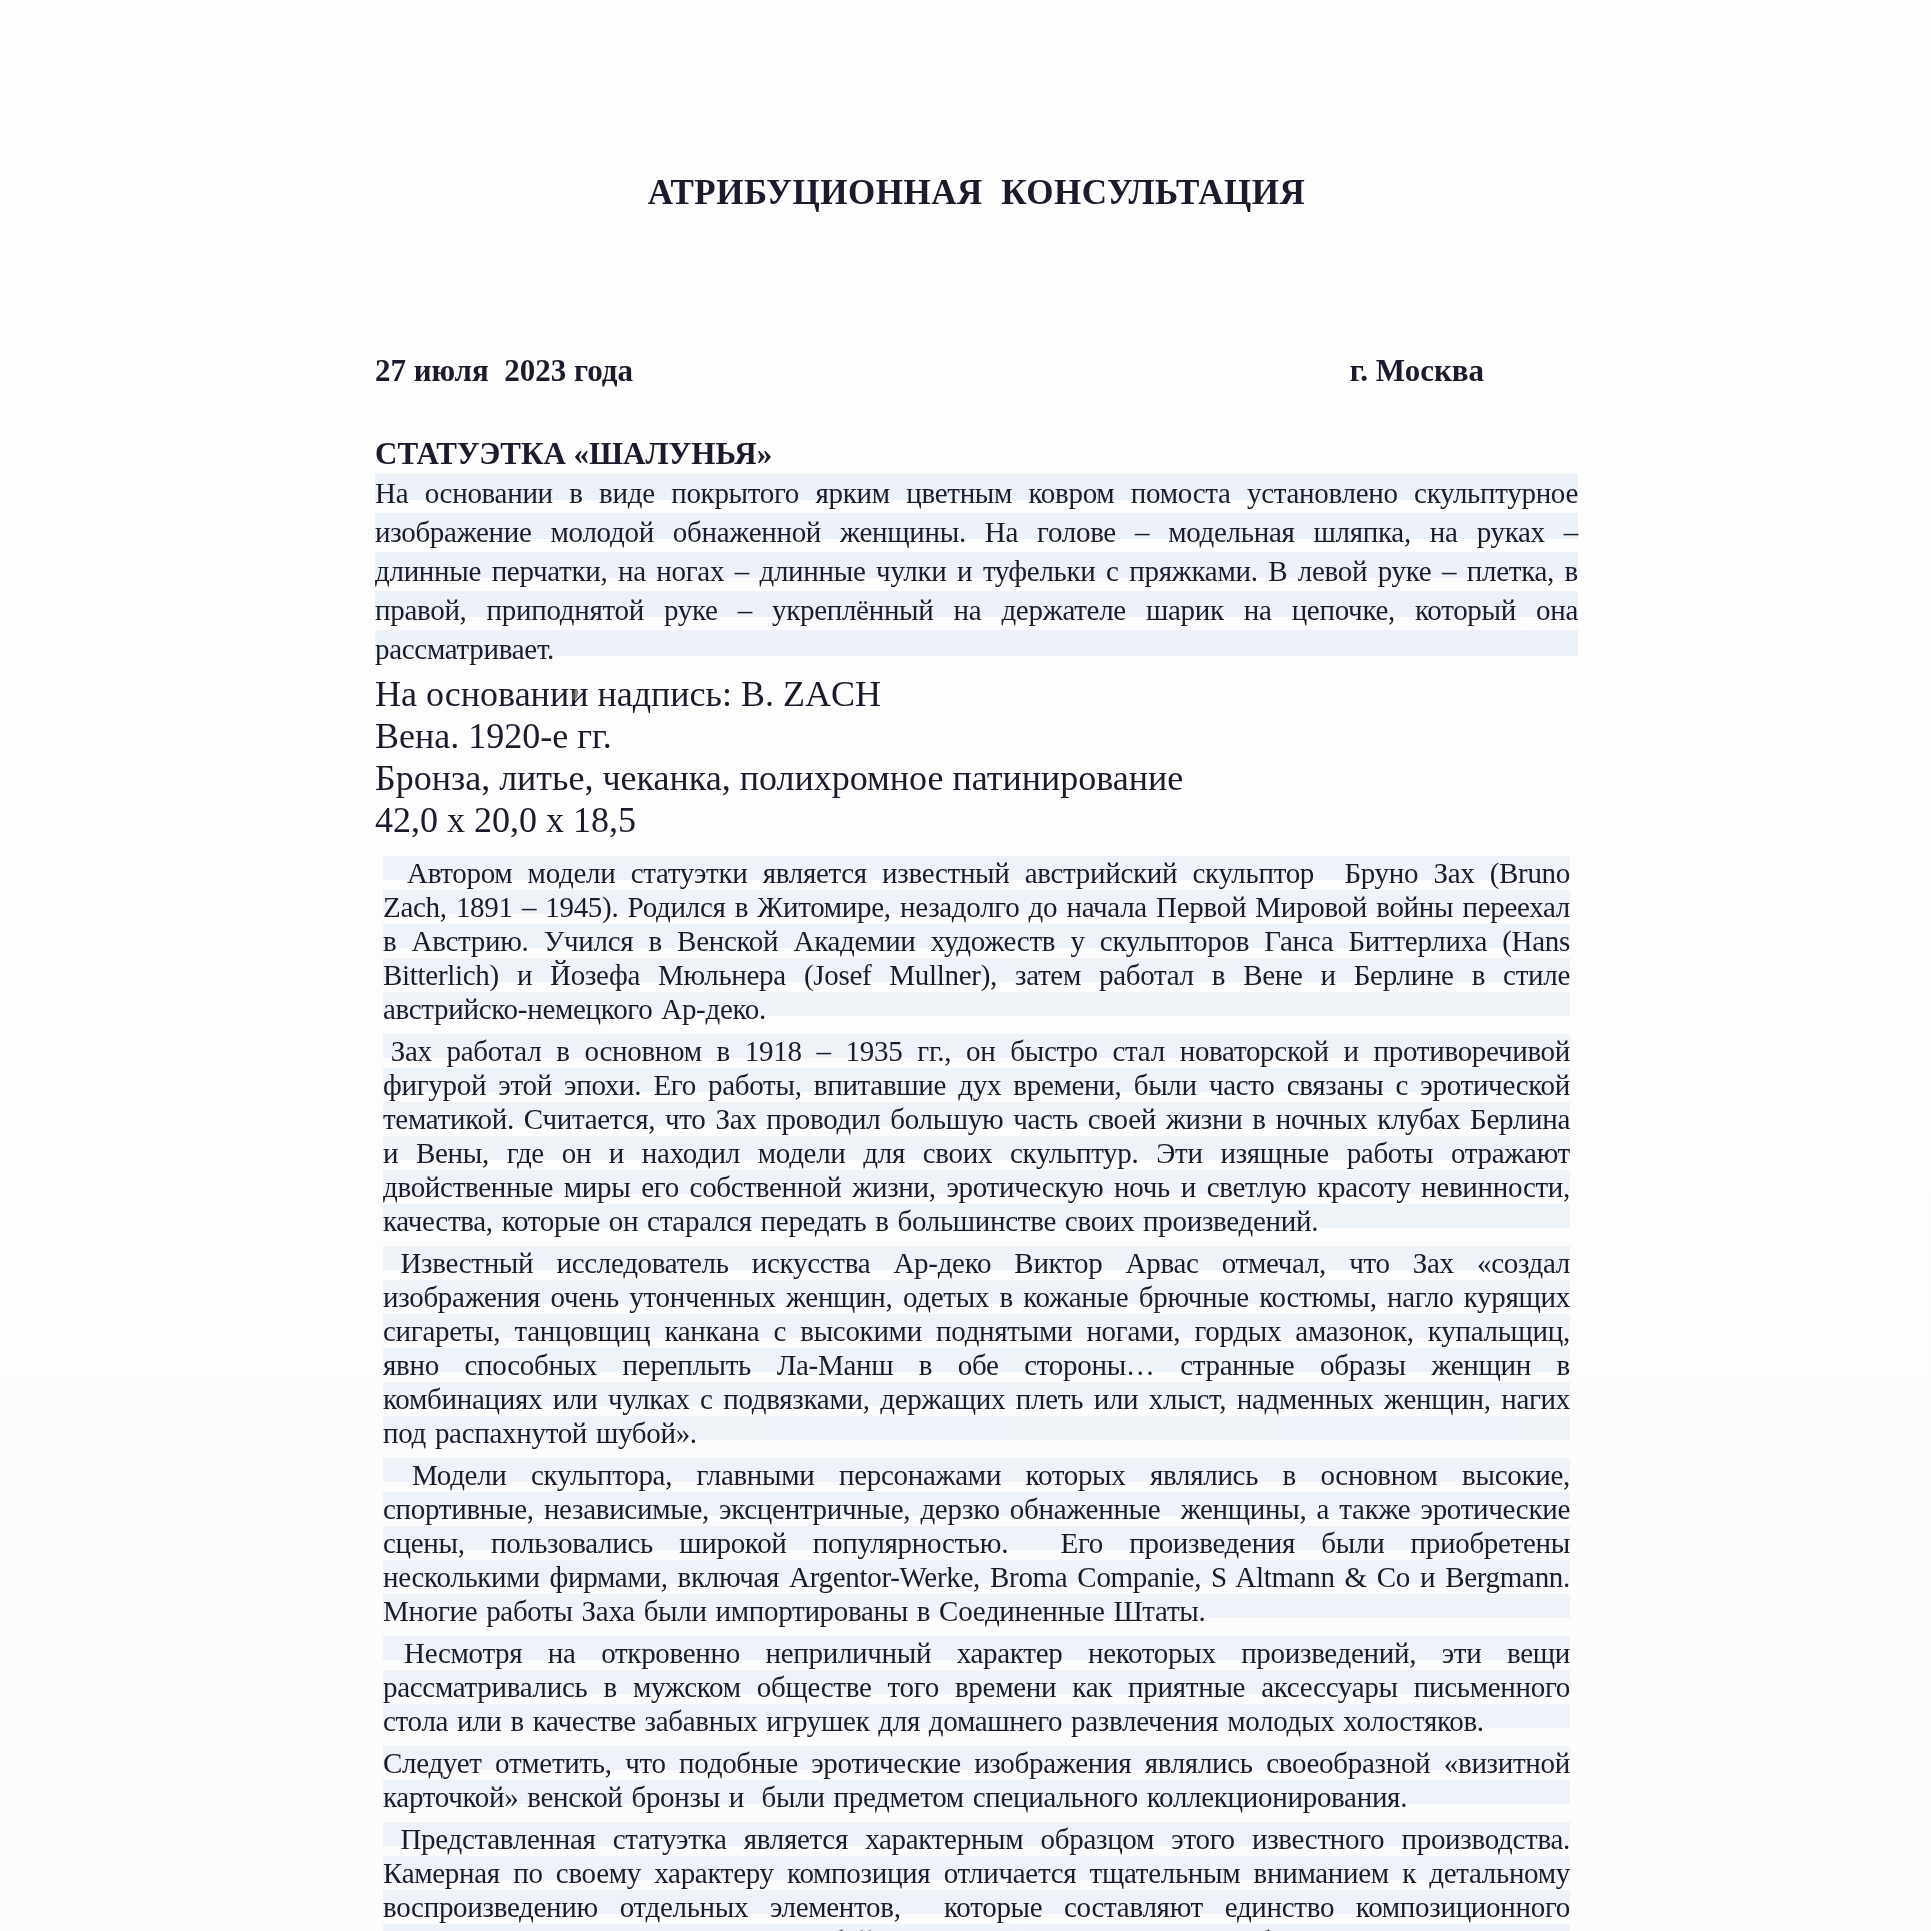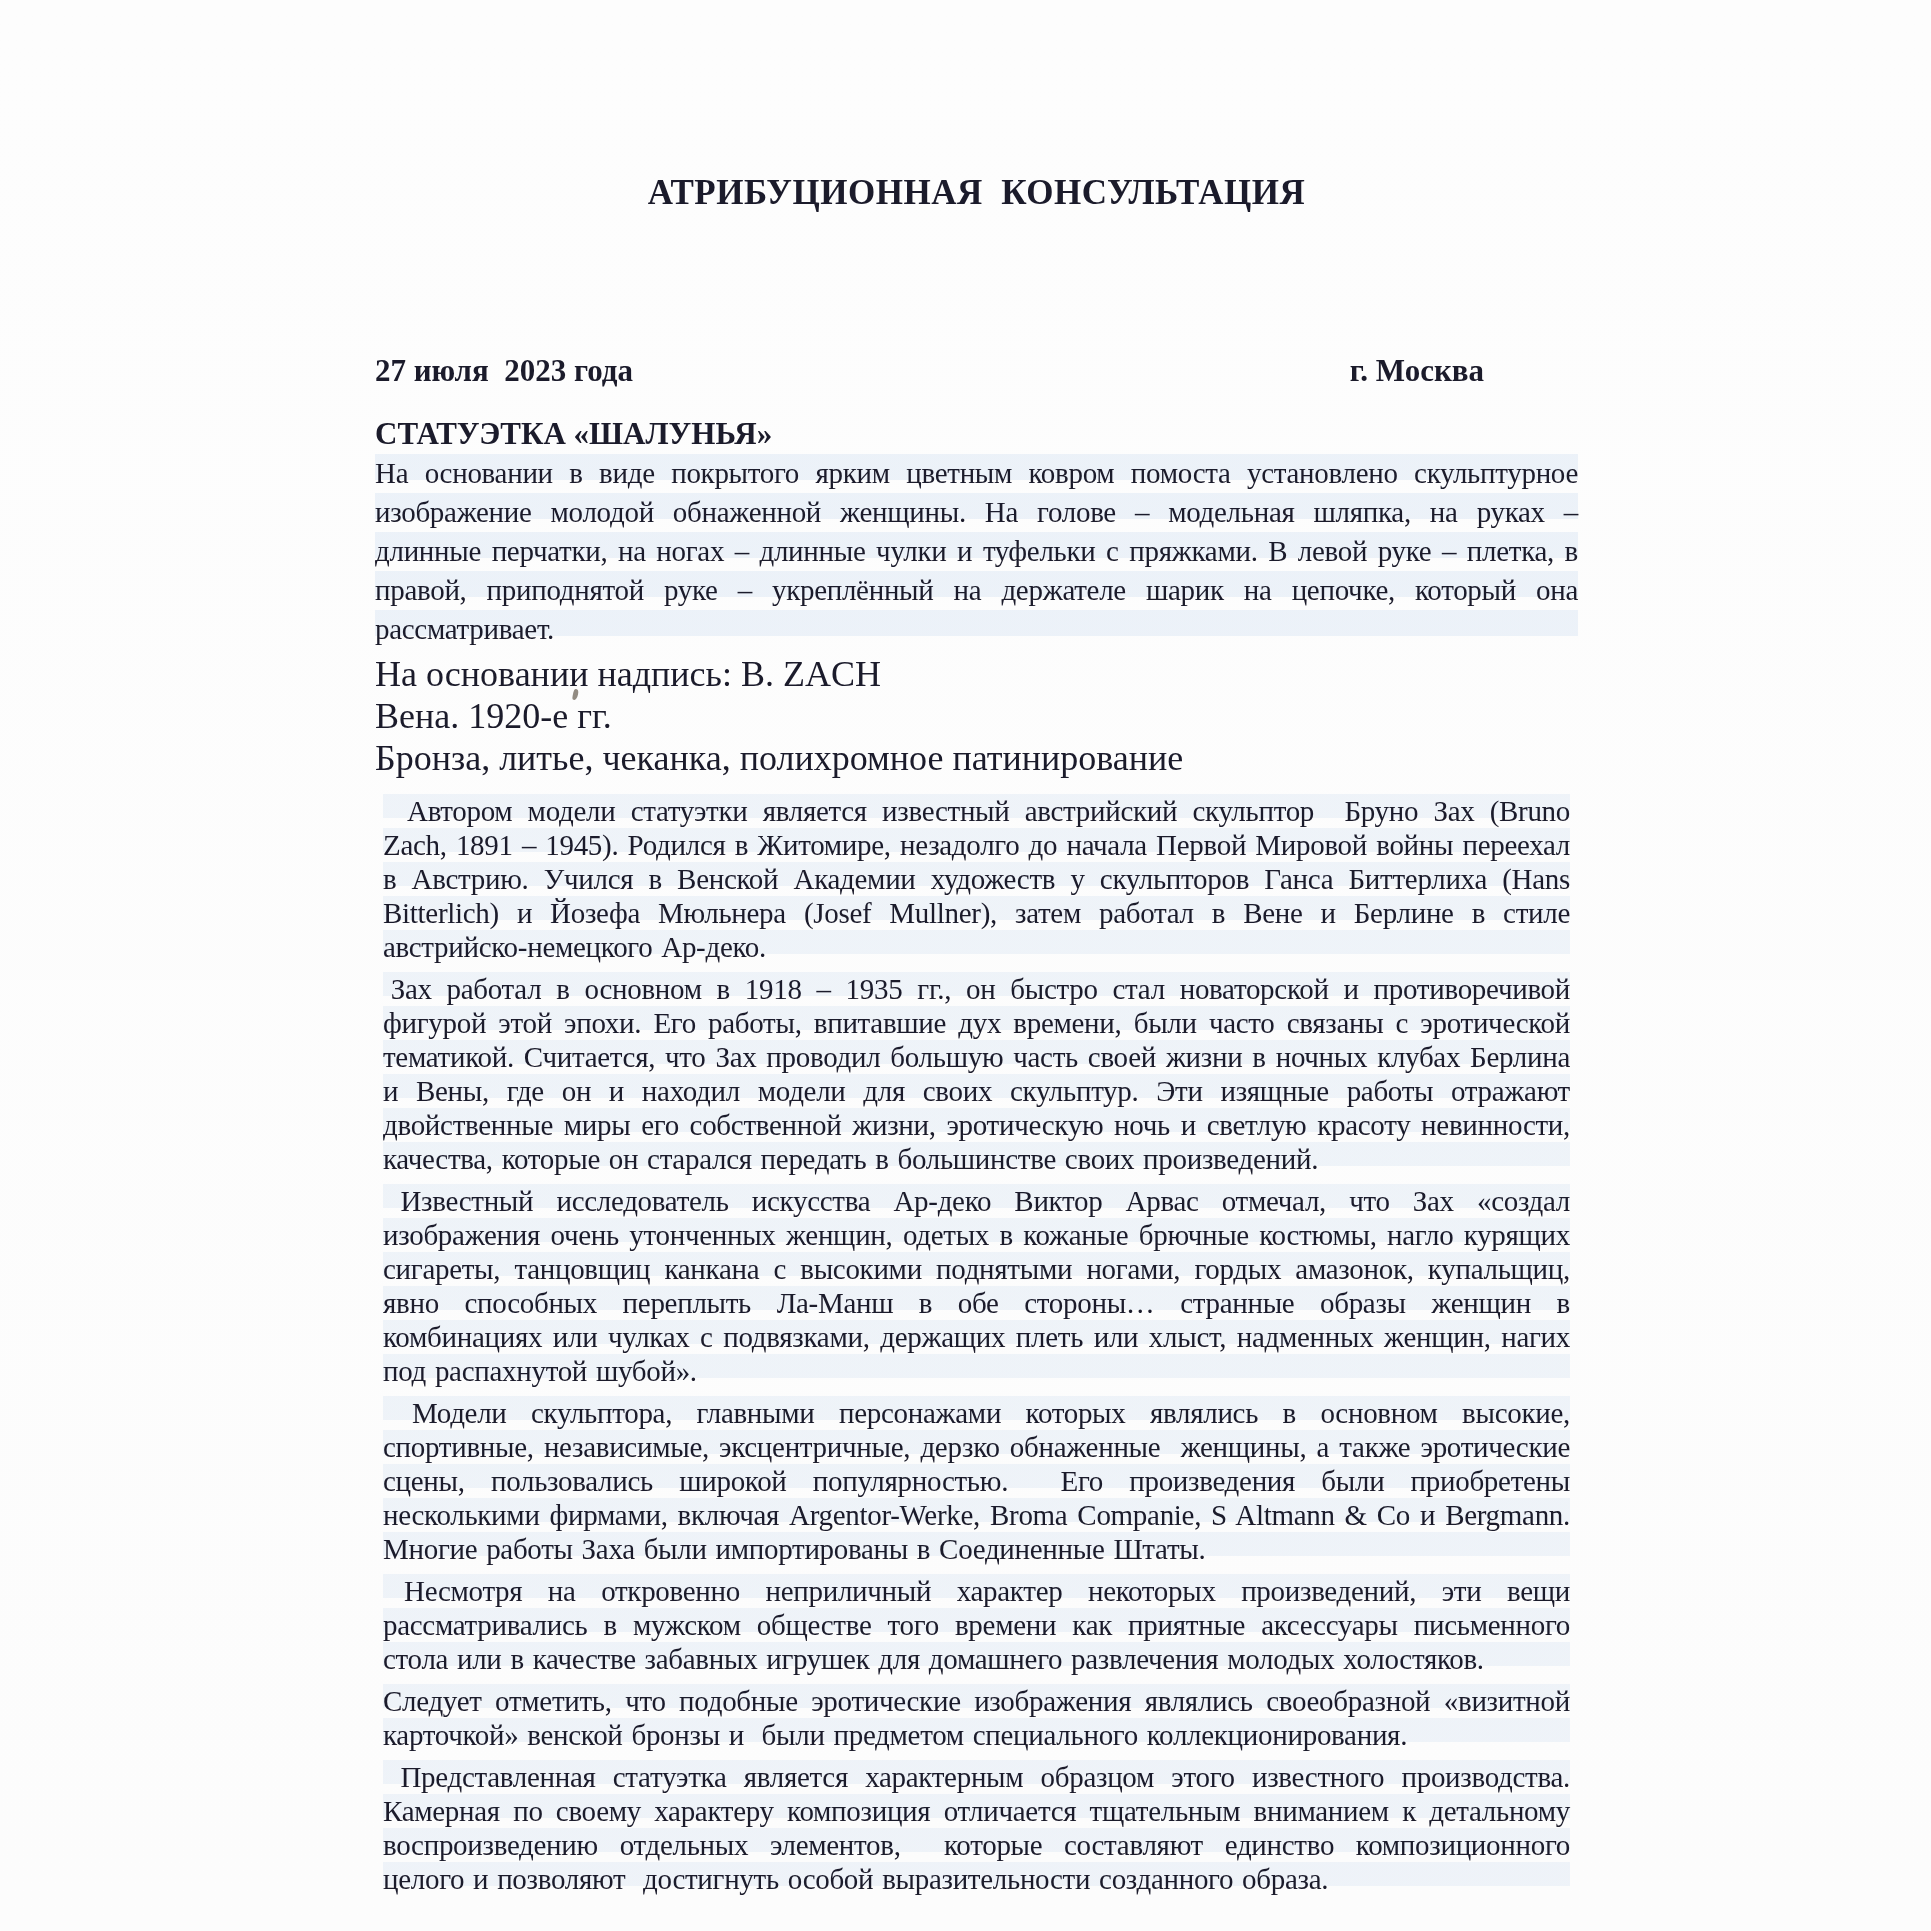--- a/index.html
+++ b/index.html
@@ -40,21 +40,21 @@
     font-size:31px;
     line-height:39px;
     gap:28px;
   }
   .date-row .city{
     margin-right:94px;
     white-space:pre-wrap;
   }
   .date-row .date{white-space:pre-wrap;}
   .artifact-heading{
-    margin-top:24px;
+    margin-top:44px;
     font-weight:bold;
     font-size:31px;
     line-height:39px;
   }
   .scanband{
     background:repeating-linear-gradient(
       180deg,
       rgba(216,228,243,0.45) 0px,
       rgba(216,228,243,0.45) 26px,
       rgba(255,255,255,0) 26px,
@@ -127,20 +127,21 @@
     </div>
 
     <div class="artifact-heading">СТАТУЭТКА «ШАЛУНЬЯ»</div>
 
     <div class="artifact-description scanband">На основании в виде покрытого ярким цветным ковром помоста установлено скульптурное изображение молодой обнаженной женщины. На голове – модельная шляпка, на руках – длинные перчатки, на ногах – длинные чулки и туфельки с пряжками. В левой руке – плетка, в правой, приподнятой руке – укреплённый на держателе шарик на цепочке, который она рассматривает.</div>
 
     <div class="info-block">
       <div class="info-line">На основании надпись: B. ZACH</div>
       <div class="info-line">Вена. 1920-е гг.</div>
       <div class="info-line">Бронза, литье, чеканка, полихромное патинирование</div>
+      <div class="info-line">42,0 х 20,0 х 18,5</div>
     </div>
 
     <div class="body-text">
       <p class="para ind-25">Автором модели статуэтки является известный австрийский скульптор  Бруно Зах (Bruno Zach, 1891 – 1945). Родился в Житомире, незадолго до начала Первой Мировой войны переехал в Австрию. Учился в Венской Академии художеств у скульпторов Ганса Биттерлиха (Hans Bitterlich) и Йозефа Мюльнера (Josef Mullner), затем работал в Вене и Берлине в стиле австрийско-немецкого Ар-деко.</p>
       <p class="para ind-8">Зах работал в основном в 1918 – 1935 гг., он быстро стал новаторской и противоречивой фигурой этой эпохи. Его работы, впитавшие дух времени, были часто связаны с эротической тематикой. Считается, что Зах проводил большую часть своей жизни в ночных клубах Берлина и Вены, где он и находил модели для своих скульптур. Эти изящные работы отражают двойственные миры его собственной жизни, эротическую ночь и светлую красоту невинности, качества, которые он старался передать в большинстве своих произведений.</p>
       <p class="para ind-18">Известный исследователь искусства Ар-деко Виктор Арвас отмечал, что Зах «создал изображения очень утонченных женщин, одетых в кожаные брючные костюмы, нагло курящих сигареты, танцовщиц канкана с высокими поднятыми ногами, гордых амазонок, купальщиц, явно способных переплыть Ла-Манш в обе стороны… странные образы женщин в комбинациях или чулках с подвязками, держащих плеть или хлыст, надменных женщин, нагих под распахнутой шубой».</p>
       <p class="para ind-30">Модели скульптора, главными персонажами которых являлись в основном высокие, спортивные, независимые, эксцентричные, дерзко обнаженные  женщины, а также эротические сцены, пользовались широкой популярностью.  Его произведения были приобретены несколькими фирмами, включая Argentor-Werke, Broma Companie, S Altmann &amp; Co и Bergmann. Многие работы Заха были импортированы в Соединенные Штаты.</p>
       <p class="para ind-22">Несмотря на откровенно неприличный характер некоторых произведений, эти вещи рассматривались в мужском обществе того времени как приятные аксессуары письменного стола или в качестве забавных игрушек для домашнего развлечения молодых холостяков.</p>
       <p class="para ind-0">Следует отметить, что подобные эротические изображения являлись своеобразной «визитной карточкой» венской бронзы и  были предметом специального коллекционирования.</p>
       <p class="para ind-18">Представленная статуэтка является характерным образцом этого известного производства. Камерная по своему характеру композиция отличается тщательным вниманием к детальному воспроизведению отдельных элементов,  которые составляют единство композиционного целого и позволяют  достигнуть особой выразительности созданного образа.</p>

